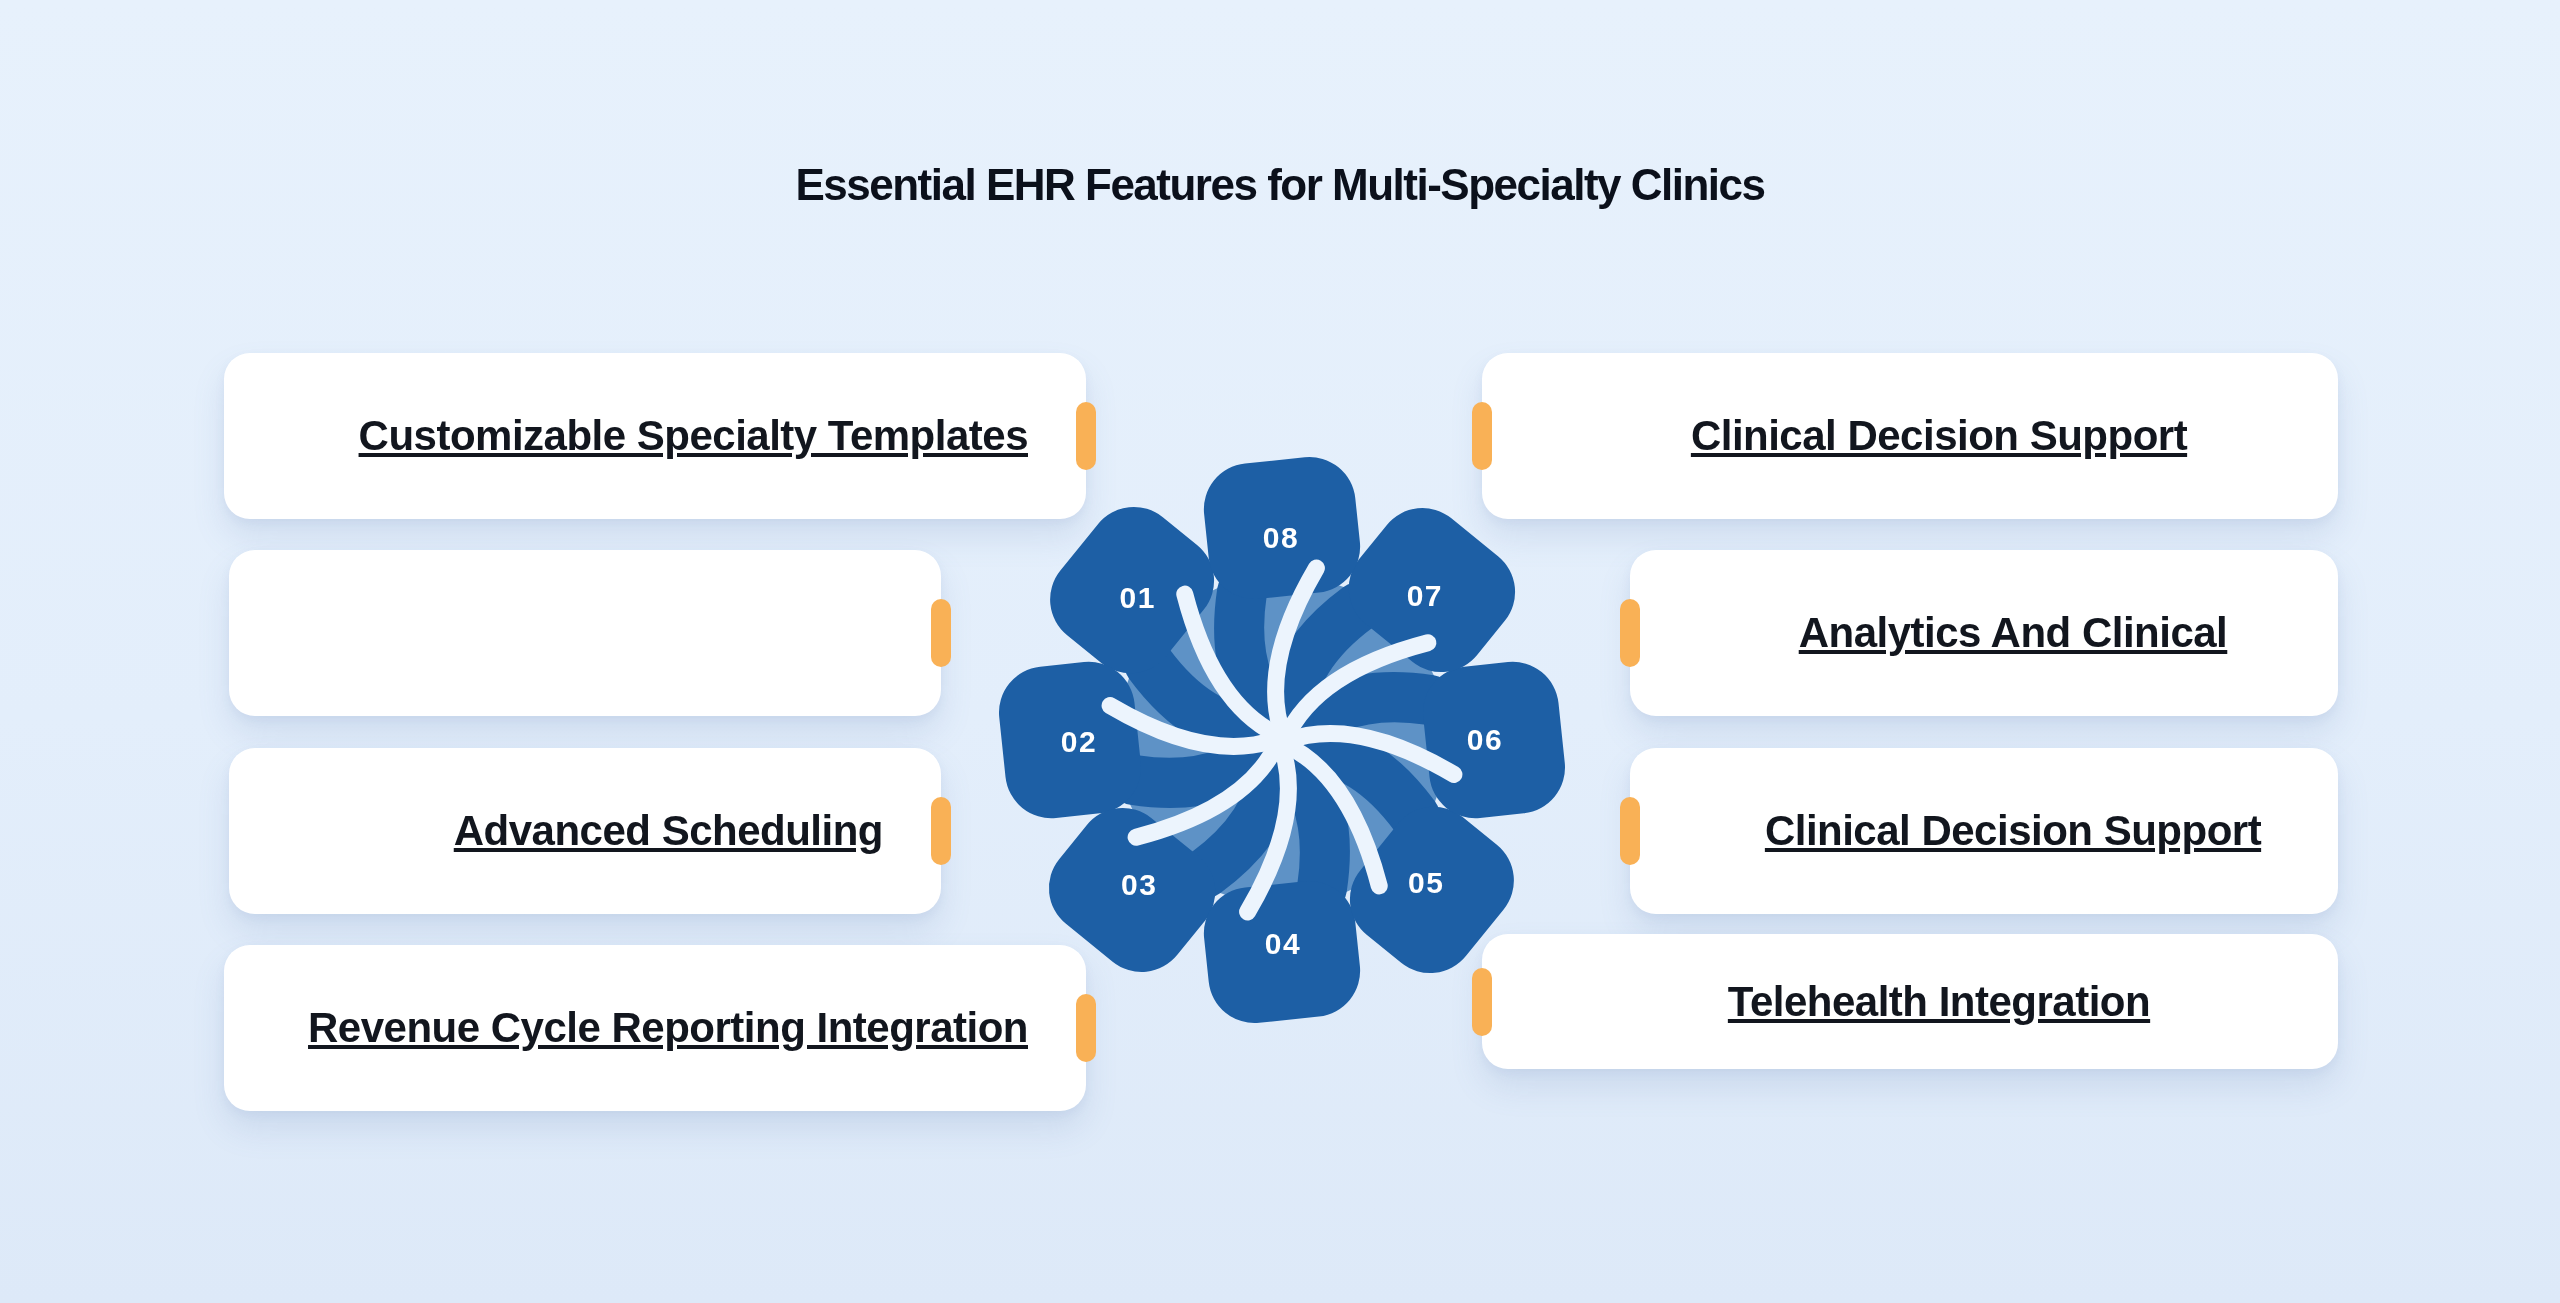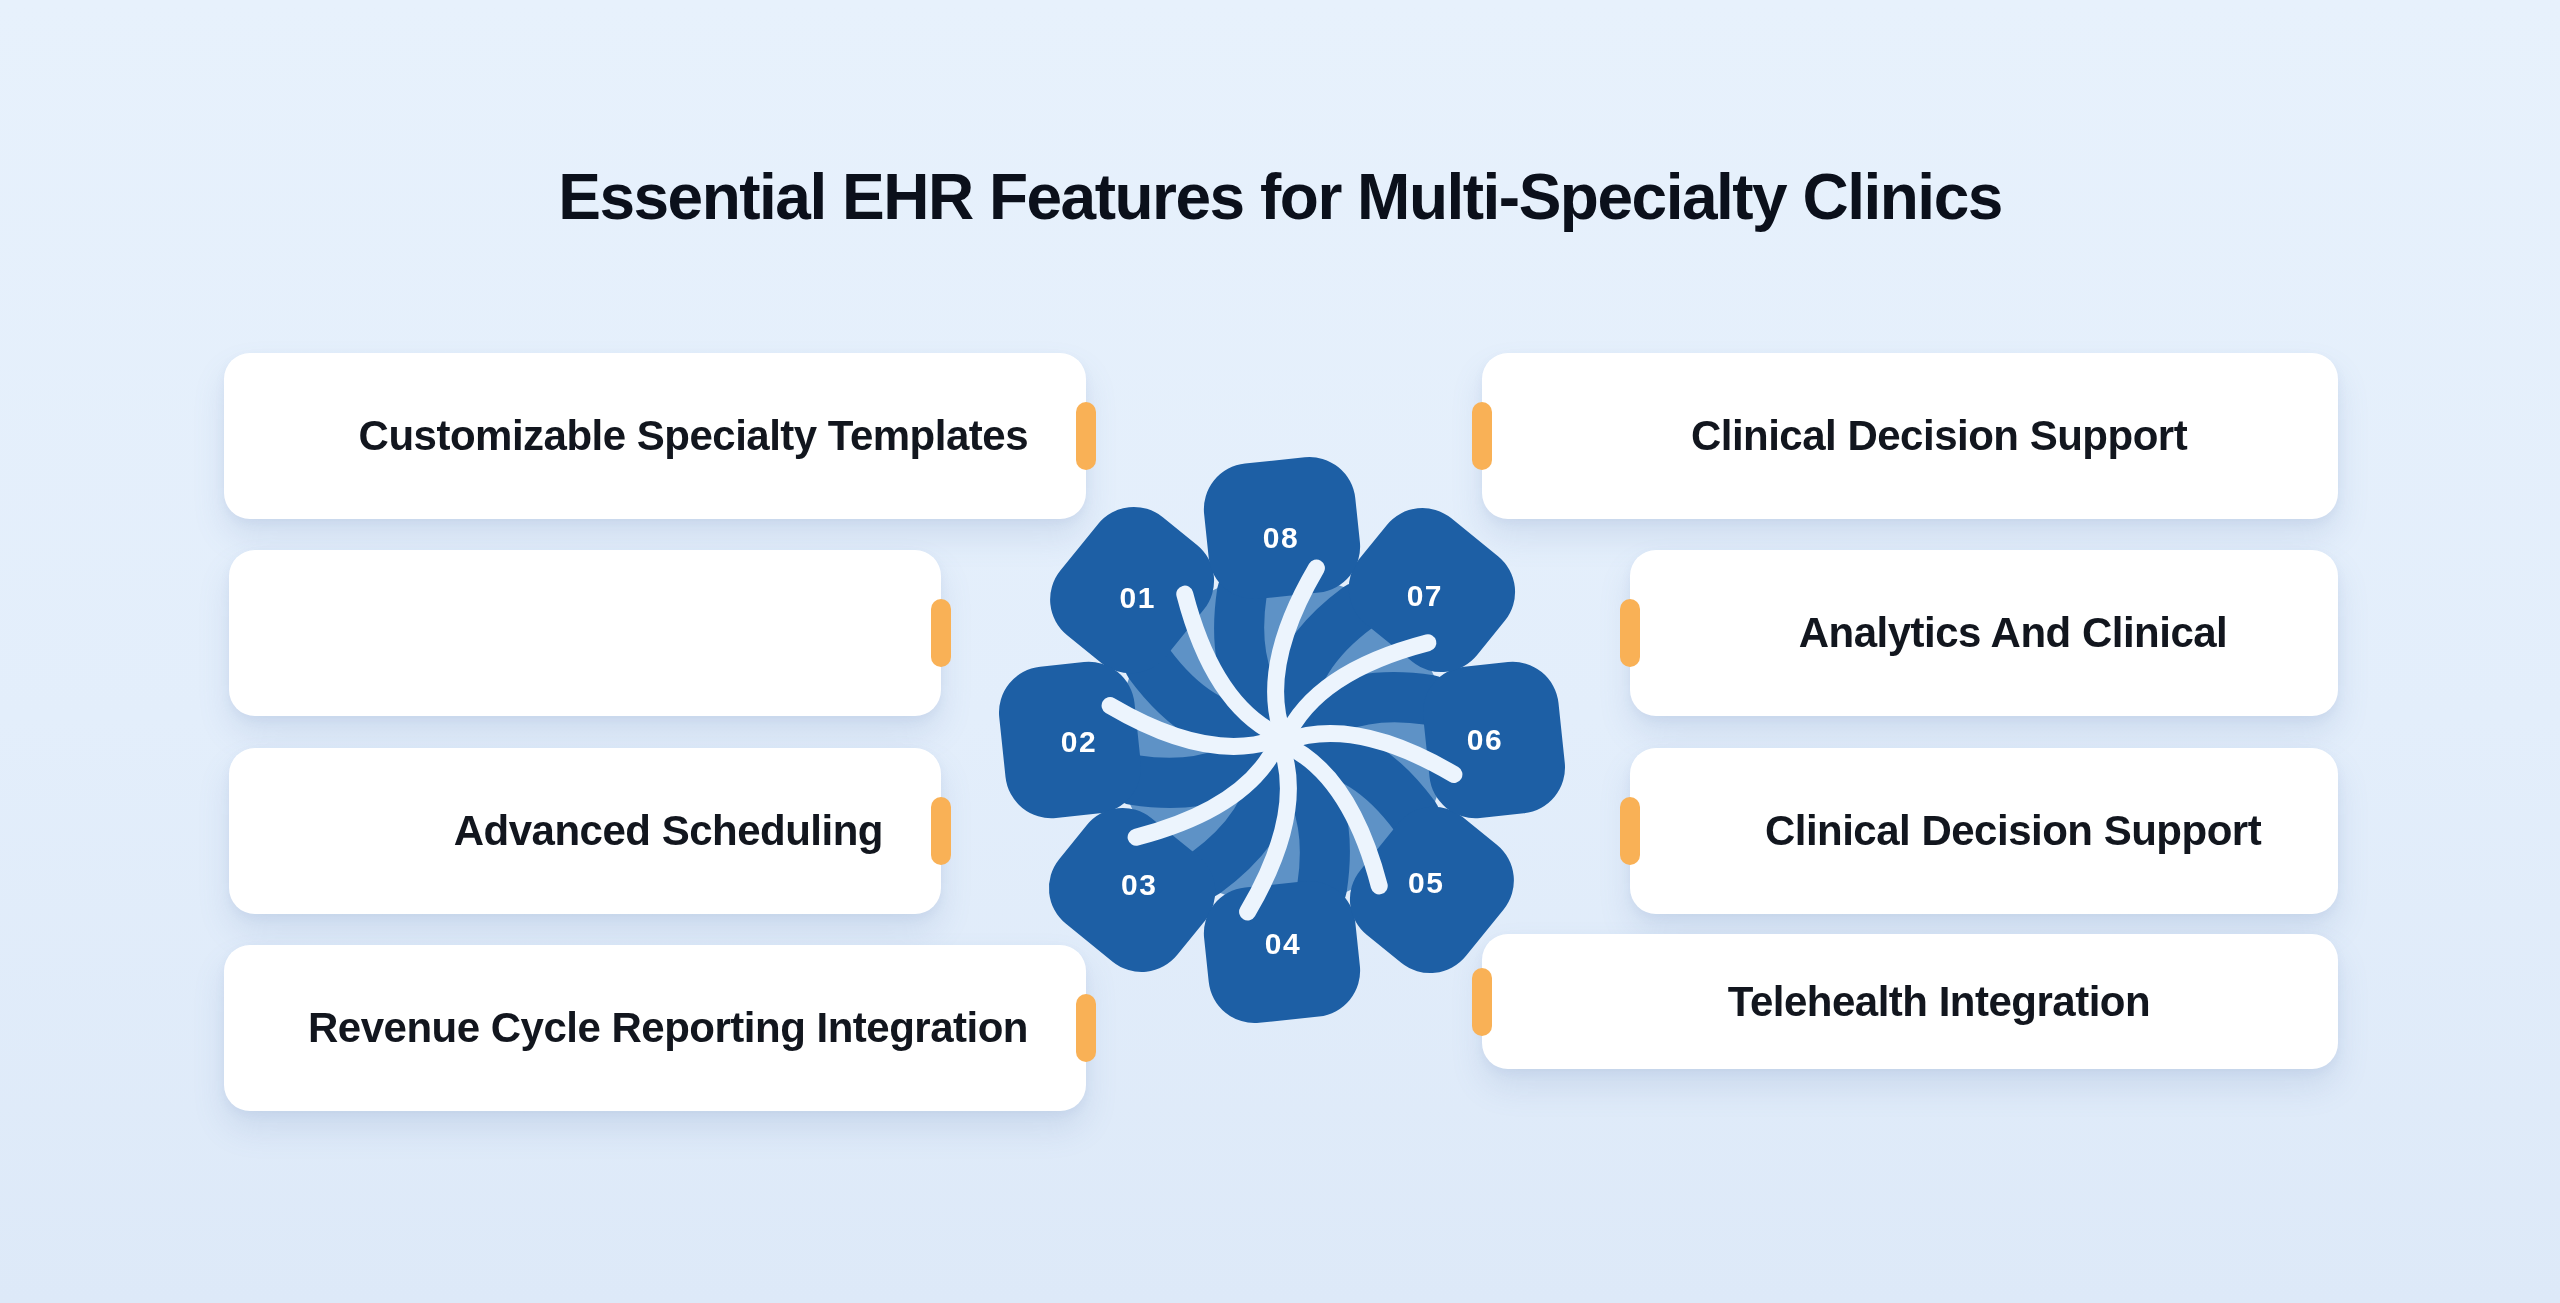--- a/index.html
+++ b/index.html
@@ -5,31 +5,31 @@
   :root{
     --bg:#e3eefb; --card:#ffffff; --accent:#f9b156; --petal:#1d5fa5;
     --disc:#5e92c6; --slit:#ecf4fd; --number:#ffffff; --title_text:#0b101b; --label_text:#12161e;
   }
   *{margin:0;padding:0;box-sizing:border-box}
   html,body{width:2560px;height:1303px;overflow:hidden}
   body{font-family:"Liberation Sans",sans-serif;background:var(--bg);}
   #canvas{position:relative;width:2560px;height:1303px;background:linear-gradient(180deg,#e7f1fc 0%,var(--bg) 55%,#dde9f8 100%);}
   .page-title{
     position:absolute;left:0;top:160px;width:100%;
-    text-align:center;font-size:64px;font-weight:800;letter-spacing:-1.5px;
+    text-align:center;font-size:44px;font-weight:800;letter-spacing:-1.5px;
     color:var(--title_text);
   }
   .card{
     position:absolute;background:var(--card);border-radius:26px;
     box-shadow:0 18px 32px rgba(99,131,178,.16), 0 4px 10px rgba(99,131,178,.08);
     display:flex;align-items:center;
   }
   .card .label{
     width:100%;font-size:42px;font-weight:700;letter-spacing:-.5px;
-    color:var(--label_text);white-space:nowrap;
+    color:var(--label_text);white-space:nowrap;text-decoration:underline;
   }
   .card.left-col .label{text-align:right;padding-right:58px;}
   .card.right-col .label{text-align:center;padding-left:58px;}
   .pill{
     position:absolute;top:50%;transform:translateY(-50%);
     width:20px;height:68px;border-radius:11px;background:var(--accent);
   }
   .pill.pr{right:-10px}
   .pill.pl{left:-10px}
   .l1{left:224px;top:353px;width:862px;height:166px}

